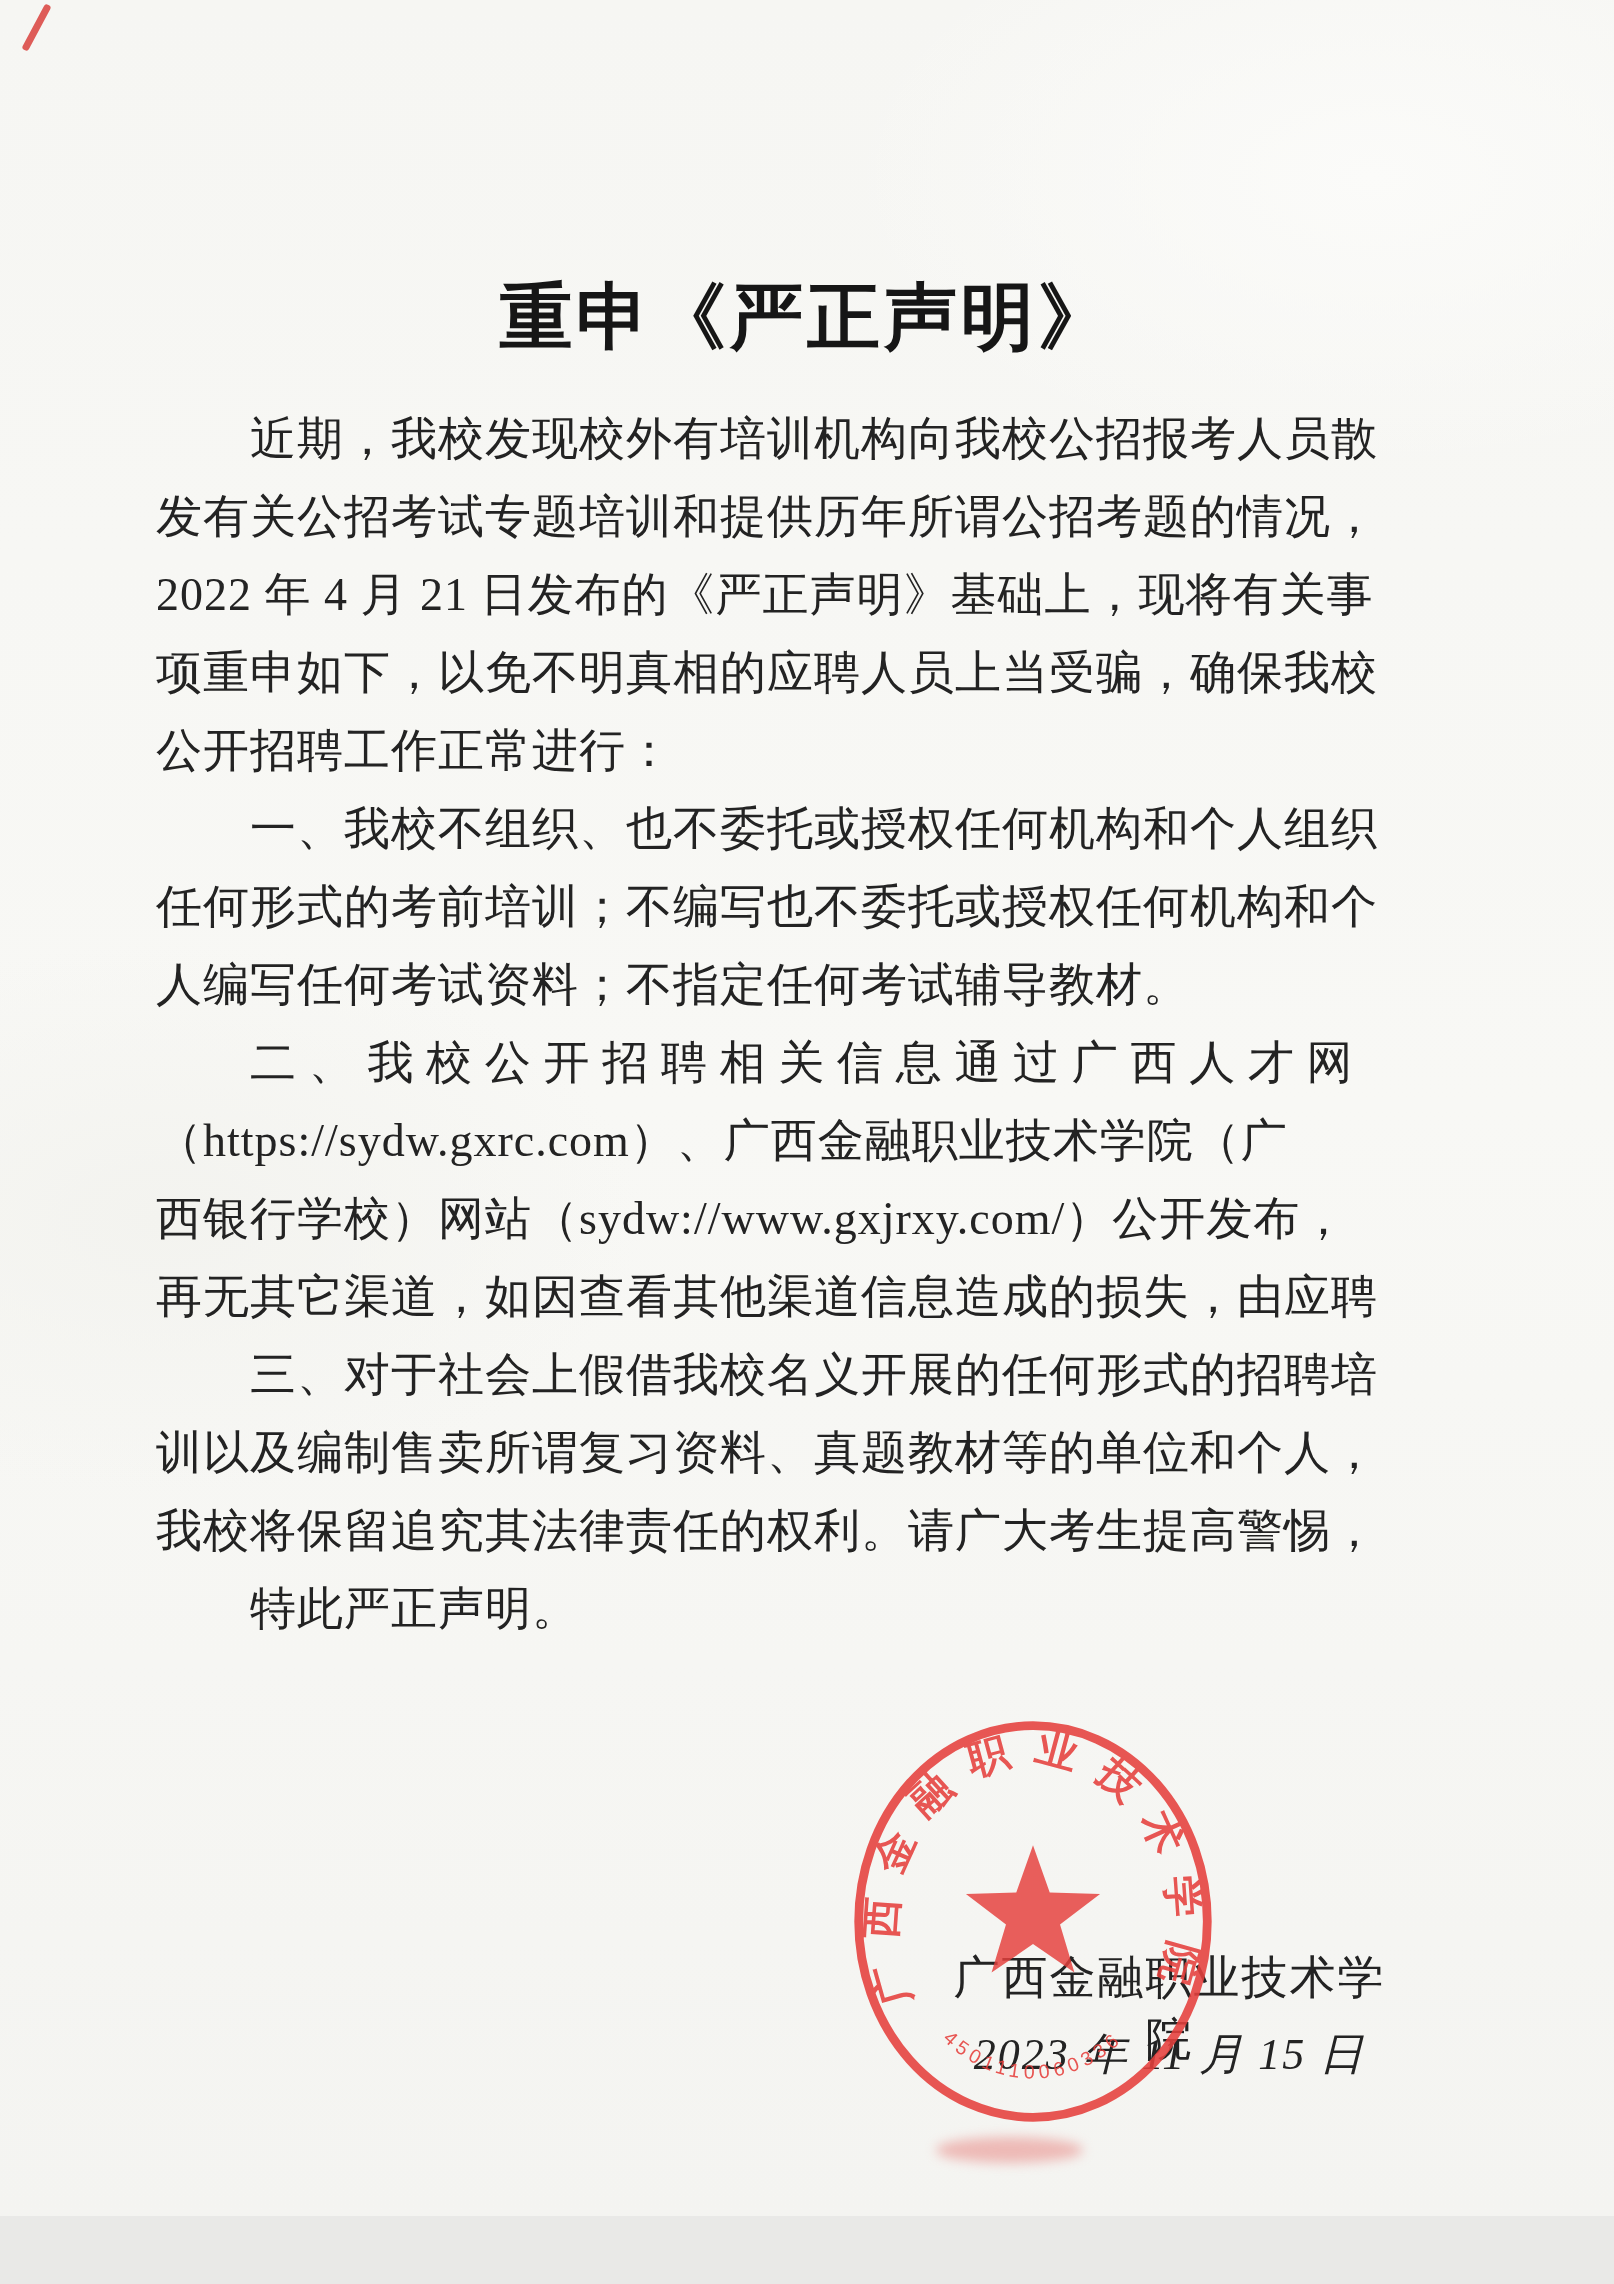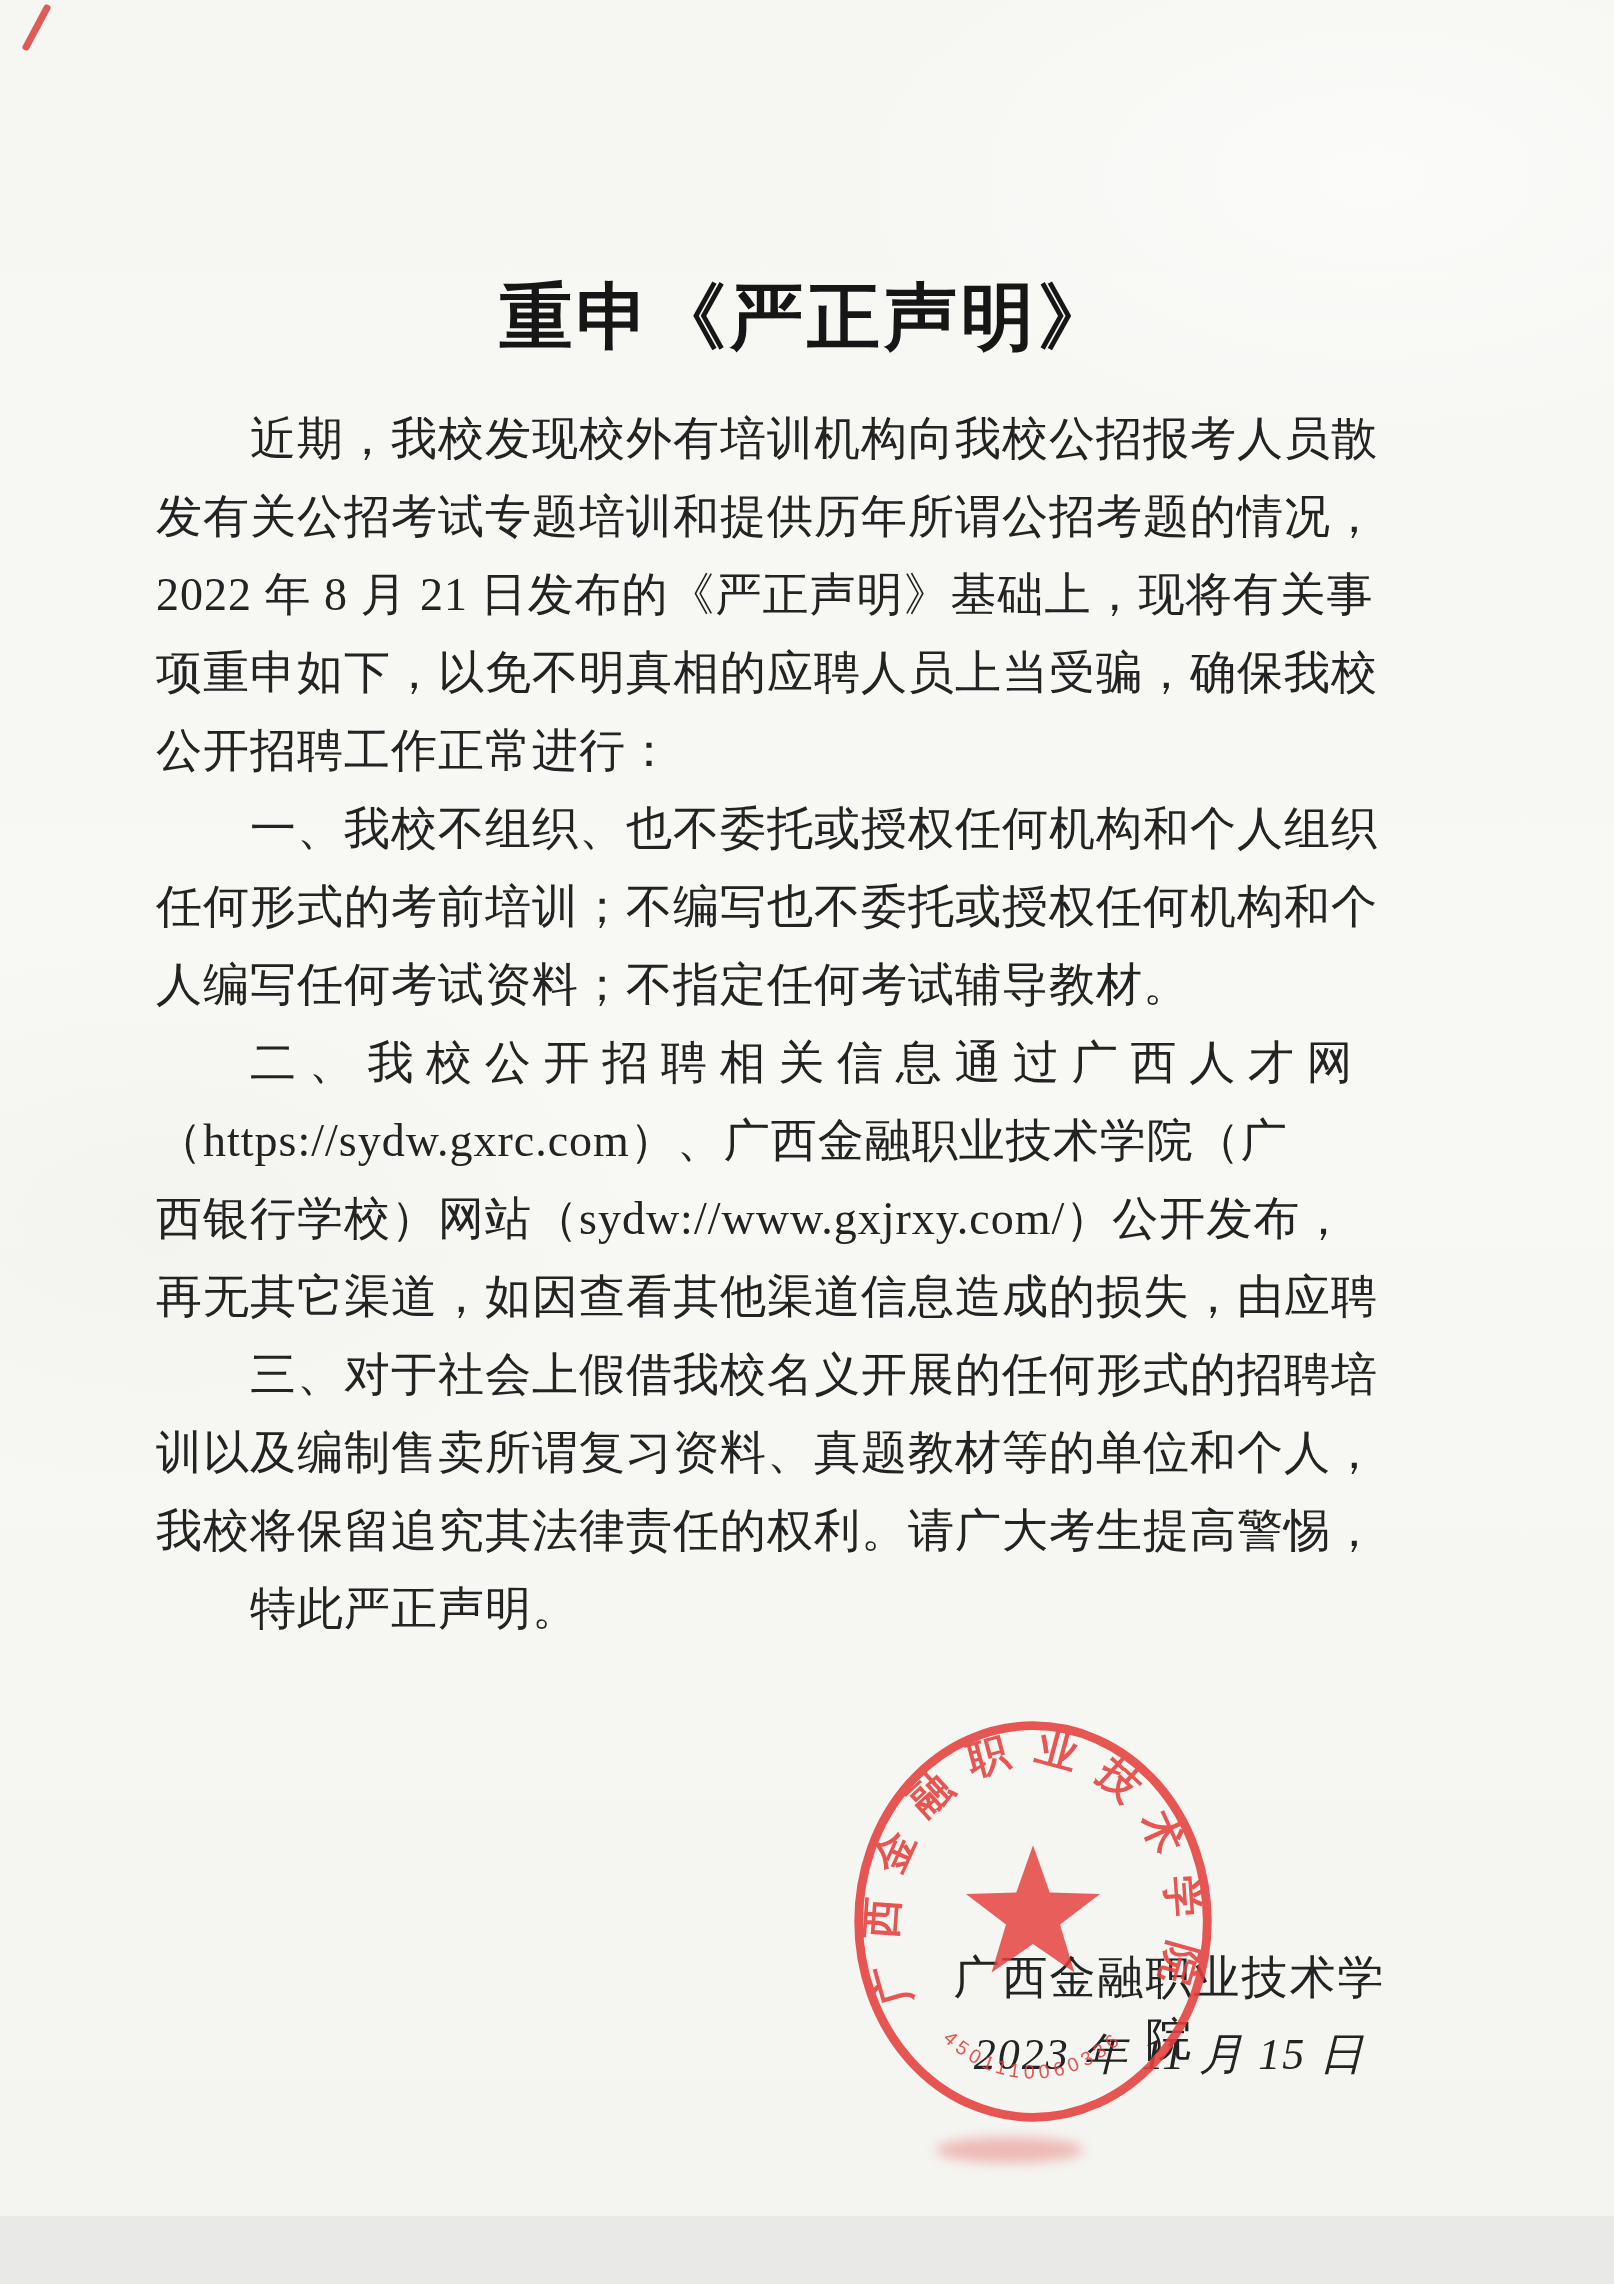--- a/index.html
+++ b/index.html
@@ -72,21 +72,21 @@
 
 <div class="page">
 
   <div class="corner-mark"></div>
 
   <h1 class="doc-title">重申《严正声明》</h1>
 
   <div class="doc-body">
       <div class="line indent">近期，我校发现校外有培训机构向我校公招报考人员散</div>
       <div class="line">发有关公招考试专题培训和提供历年所谓公招考题的情况，</div>
-      <div class="line">2022 年 8 月 21 日发布的《严正声明》基础上，现将有关事</div>
+      <div class="line">2022 年 4 月 21 日发布的《严正声明》基础上，现将有关事</div>
       <div class="line">项重申如下，以免不明真相的应聘人员上当受骗，确保我校</div>
       <div class="line">公开招聘工作正常进行：</div>
       <div class="line indent">一、我校不组织、也不委托或授权任何机构和个人组织</div>
       <div class="line">任何形式的考前培训；不编写也不委托或授权任何机构和个</div>
       <div class="line">人编写任何考试资料；不指定任何考试辅导教材。</div>
       <div class="line indent wide">二、我校公开招聘相关信息通过广西人才网</div>
       <div class="line">（https://sydw.gxrc.com）、广西金融职业技术学院（广</div>
       <div class="line">西银行学校）网站（sydw://www.gxjrxy.com/）公开发布，</div>
       <div class="line">再无其它渠道，如因查看其他渠道信息造成的损失，由应聘</div>
       <div class="line indent">三、对于社会上假借我校名义开展的任何形式的招聘培</div>

